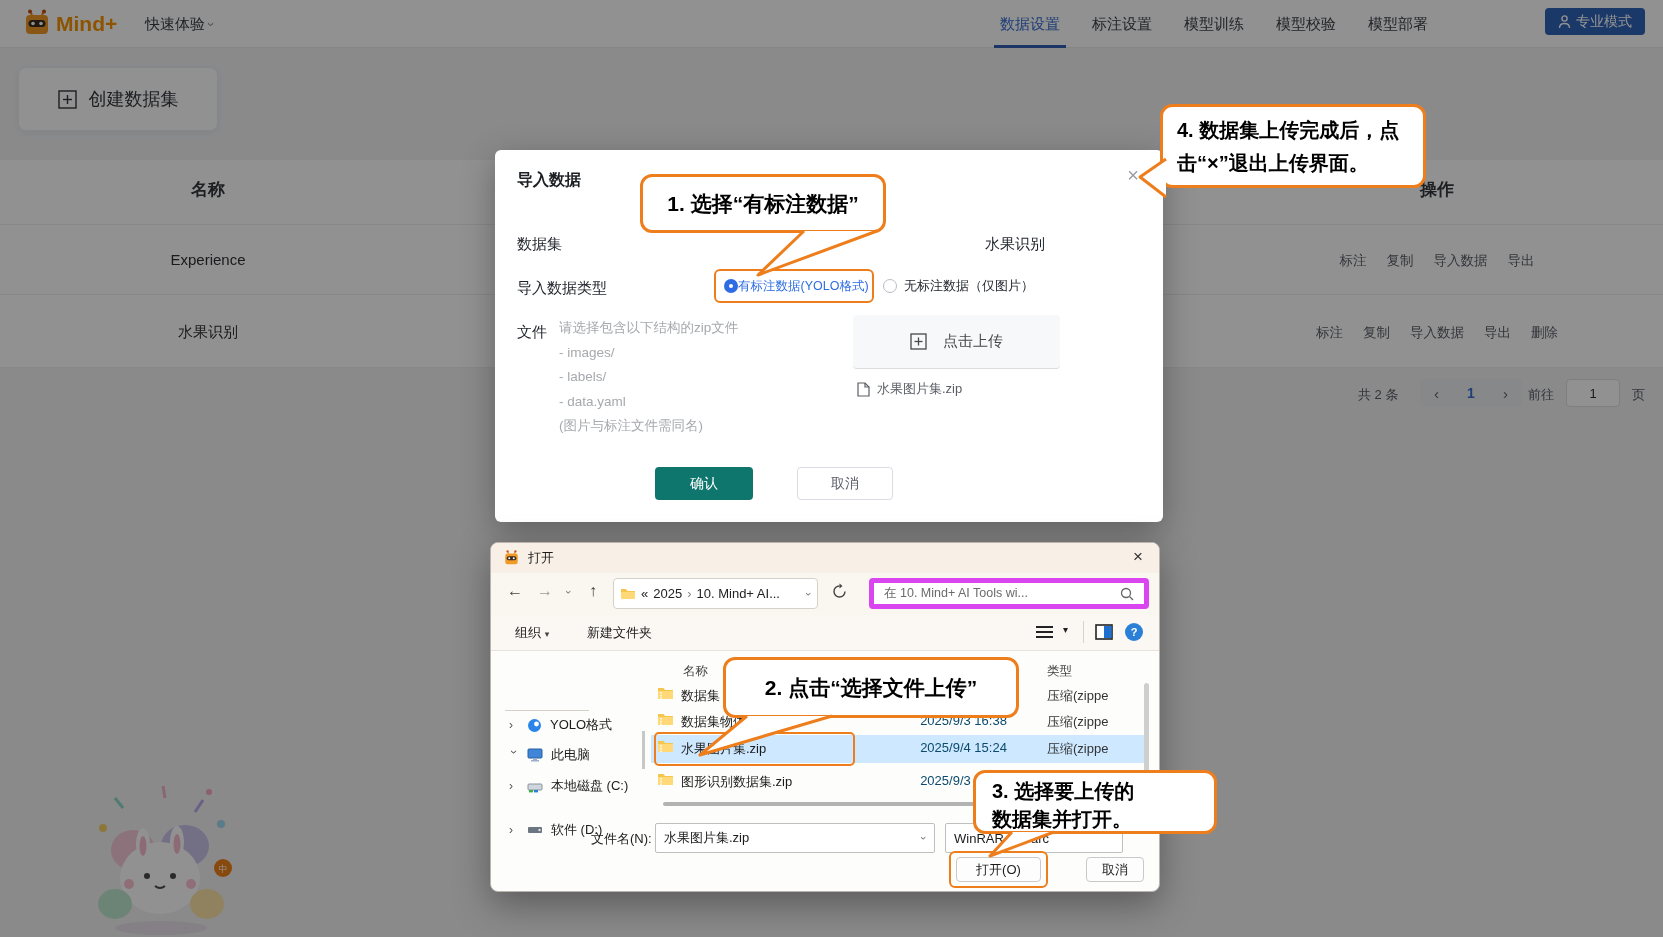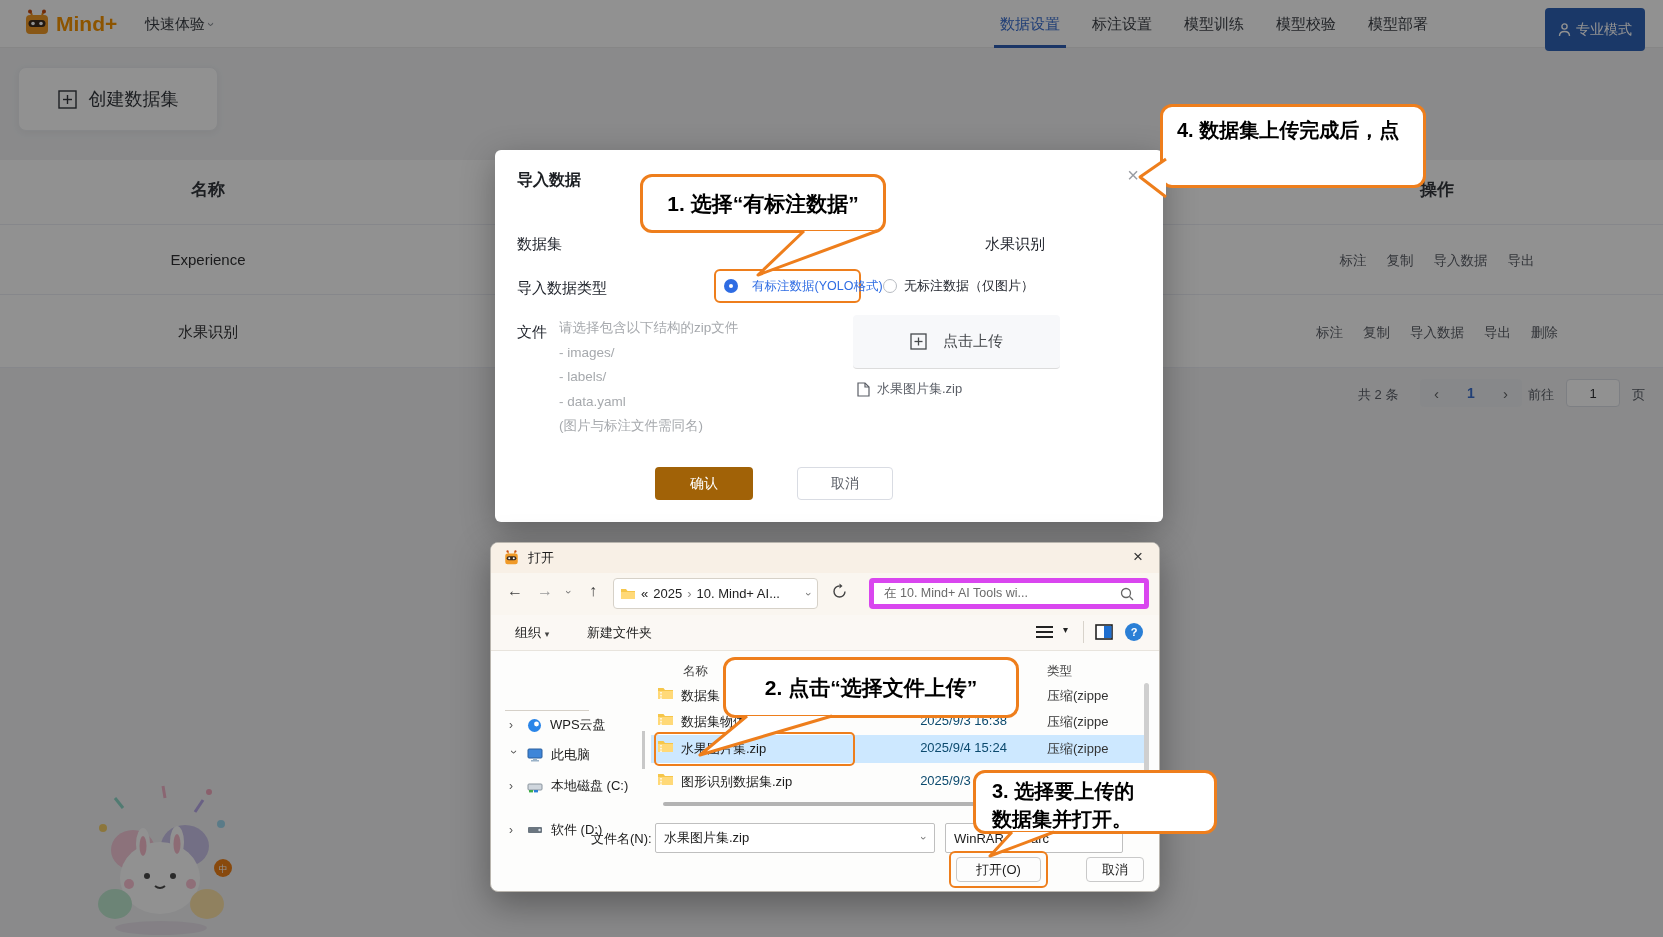--- a/index.html
+++ b/index.html
@@ -12,21 +12,21 @@
   .topbar { position:absolute; left:0; top:0; width:1663px; height:48px; background:#fff;
             border-bottom:1px solid #ececec; z-index:1; }
   .logo { position:absolute; left:22px; top:9px; display:flex; align-items:center; gap:4px; }
   .logo-text { font-size:21px; font-weight:bold; color:#f79400; }
   .quick { position:absolute; left:145px; top:15px; font-size:15px; color:#3b3f45; }
   .chev { display:inline-block; transform:rotate(90deg); font-size:13px; color:#8a8f96; }
   .nav { position:absolute; right:235px; top:0; height:48px; display:flex; align-items:center; gap:32px; }
   .nav-item { font-size:15px; color:#3b3f45; position:relative; height:48px; line-height:48px; }
   .nav-item.active { color:#3a6fd0; }
   .nav-item.active .underline { position:absolute; left:-6px; right:-6px; bottom:0; height:3px; background:#2f5db3; }
-  .pro-btn { position:absolute; right:18px; top:8px; height:43px; padding:0 13px; background:#2e63b8;
+  .pro-btn { position:absolute; right:18px; top:8px; height:27px; padding:0 13px; background:#2e63b8;
              border-radius:4px; color:#fff; font-size:14px; display:flex; align-items:center; gap:5px;justify-content:center; }
 
   
   .create-btn { position:absolute; left:18px; top:67px; width:200px; height:64px; background:#fff;
                 border:1px solid #eceef1; border-radius:8px; box-shadow:0 2px 8px rgba(0,0,0,.05);
                 display:flex; align-items:center; justify-content:center; gap:12px; z-index:1;
                 font-size:18px; color:#33373d; }
   .table { position:absolute; left:0px; top:160px; width:1663px; height:208px; background:#fff;
            border-bottom:1px solid #ebeef5; z-index:1; }
   .th-name { position:absolute; left:8px; top:18px; width:400px; text-align:center; font-size:17px; font-weight:bold; color:#33373d; }
@@ -54,36 +54,36 @@
   
   .overlay { position:absolute; left:0; top:0; width:1663px; height:937px; background:rgba(0,0,0,.43); z-index:10; }
 
   
   .modal { position:absolute; left:495px; top:150px; width:668px; height:372px; background:#fff;
            border-radius:6px; box-shadow:0 10px 34px rgba(0,0,0,.3); z-index:20; font-size:15px; }
   .m-title { position:absolute; left:22px; top:20px; font-size:16px; font-weight:600; color:#1c1f23; }
   .m-close { position:absolute; right:24px; top:14px; font-size:20px; color:#9a9da3; cursor:pointer; }
   .m-label { position:absolute; left:22px; color:#1d2129; }
   .m-value { position:absolute; left:490px; top:85px; color:#1d2129; }
-  .radio-box { position:absolute; left:219px; top:119px; width:147px; height:34px; border:2px solid #EE7E1C;
-               border-radius:6px; display:flex; align-items:center; padding-left:8px; gap:14px; }
+  .radio-box { position:absolute; left:219px; top:119px; width:160px; height:34px; border:2px solid #EE7E1C;
+               border-radius:6px; display:flex; align-items:center; padding-left:8px; gap:0; }
   .radio-on { width:14px; height:14px; border-radius:50%; background:#2e6ce3; position:relative; flex:none; }
   .radio-on::after { content:""; position:absolute; left:5px; top:5px; width:4px; height:4px; border-radius:50%; background:#fff; }
   .radio-off { width:14px; height:14px; border-radius:50%; border:1px solid #b8bcc2; background:#fff; flex:none; }
   .radio-blue-label { font-size:12.5px; color:#2e6ce3; white-space:nowrap; }
   .radio2 { position:absolute; left:388px; top:127px; display:flex; align-items:center; gap:7px; }
   .radio2-label { font-size:13px; color:#1d2129; white-space:nowrap; }
   .hints { position:absolute; left:64px; top:166px; }
   .hint { font-size:13.5px; color:#a6a9ad; line-height:24.5px; }
   .upload-box { position:absolute; left:358px; top:165px; width:207px; height:54px; background:#f7f8fa;
                 border-bottom:1px solid #dcdcdc; border-radius:4px; display:flex; align-items:center;
                 justify-content:center; gap:16px; font-size:15px; color:#46494d; cursor:pointer; }
   .file-item { position:absolute; left:362px; top:230px; display:flex; align-items:center; gap:7px;
                font-size:13px; color:#5a5e66; }
-  .btn-confirm { position:absolute; left:160px; top:317px; width:98px; height:33px; background:#a16207;
+  .btn-confirm { position:absolute; left:160px; top:317px; width:98px; height:33px; background:#0f766e;
                  border-radius:4px; color:#fff; font-size:14px; text-align:center; line-height:33px; cursor:pointer; }
   .btn-cancel { position:absolute; left:302px; top:317px; width:96px; height:33px; background:#fff;
                 border:1px solid #d9dce3; border-radius:4px; color:#5a5e66; font-size:14px; text-align:center;
                 line-height:31px; cursor:pointer; }
 
   
   .callout { position:absolute; background:#fff; border:3px solid #EE7E1C; border-radius:12px; z-index:30;
              color:#000; font-weight:600; }
   .co1 { left:640px; top:174px; width:246px; height:59px; font-size:21px; display:flex; align-items:center; justify-content:center; }
   .co2 { left:723px; top:657px; width:296px; height:61px; font-size:21px; display:flex; align-items:center; justify-content:center; }
@@ -356,21 +356,21 @@
     <div class="abs help-circle" style="left:634px;top:8px">?</div>
   </div>
 
   <div class="side-sep"></div>
   <div class="f-side-item" style="top:170px">
     <span class="side-chev">›</span>
     <svg width="15" height="15" viewBox="0 0 15 15">
       <circle cx="7.5" cy="7.5" r="6.5" fill="#2a85e8"></circle>
         <circle cx="9.5" cy="6" r="2.4" fill="#fff"></circle>
     </svg>
-    <span>WPS云盘</span>
+    <span>YOLO格式</span>
   </div>
   <div class="f-side-item" style="top:200px">
     <span class="side-chev chev">›</span>
     <svg width="16" height="14" viewBox="0 0 16 14">
       <rect x="1" y="1" width="14" height="9" rx="1" fill="#3f86d8" stroke="#2a5f9e"></rect>
       <rect x="6" y="10" width="4" height="2" fill="#9ab2c8"></rect>
         <rect x="4" y="12" width="8" height="1.5" fill="#9ab2c8"></rect>
     </svg>
     <span>此电脑</span>
   </div>
@@ -475,17 +475,18 @@
   <div>3. 选择要上传的</div>
   <div>数据集并打开。</div>
 </div>
 <svg class="tail" style="left:978px;top:830px" width="82" height="30">
   <polygon points="34,2 76,2 12,26" fill="#fff"></polygon>
   <path d="M34 2 L12 26 L76 2" fill="none" stroke="#EE7E1C" stroke-width="3" stroke-linejoin="round"></path>
 </svg>
 
 <div class="callout co4">
   <div>4. 数据集上传完成后，点</div>
+  <div>击“×”退出上传界面。</div>
 </div>
 <svg class="tail" style="left:1136px;top:155px" width="32" height="46">
   <polygon points="30,4 30,42 4,22" fill="#fff"></polygon>
   <path d="M30 4 L4 22 L30 42" fill="none" stroke="#EE7E1C" stroke-width="3" stroke-linejoin="round"></path>
 </svg>
 
 </body></html>

